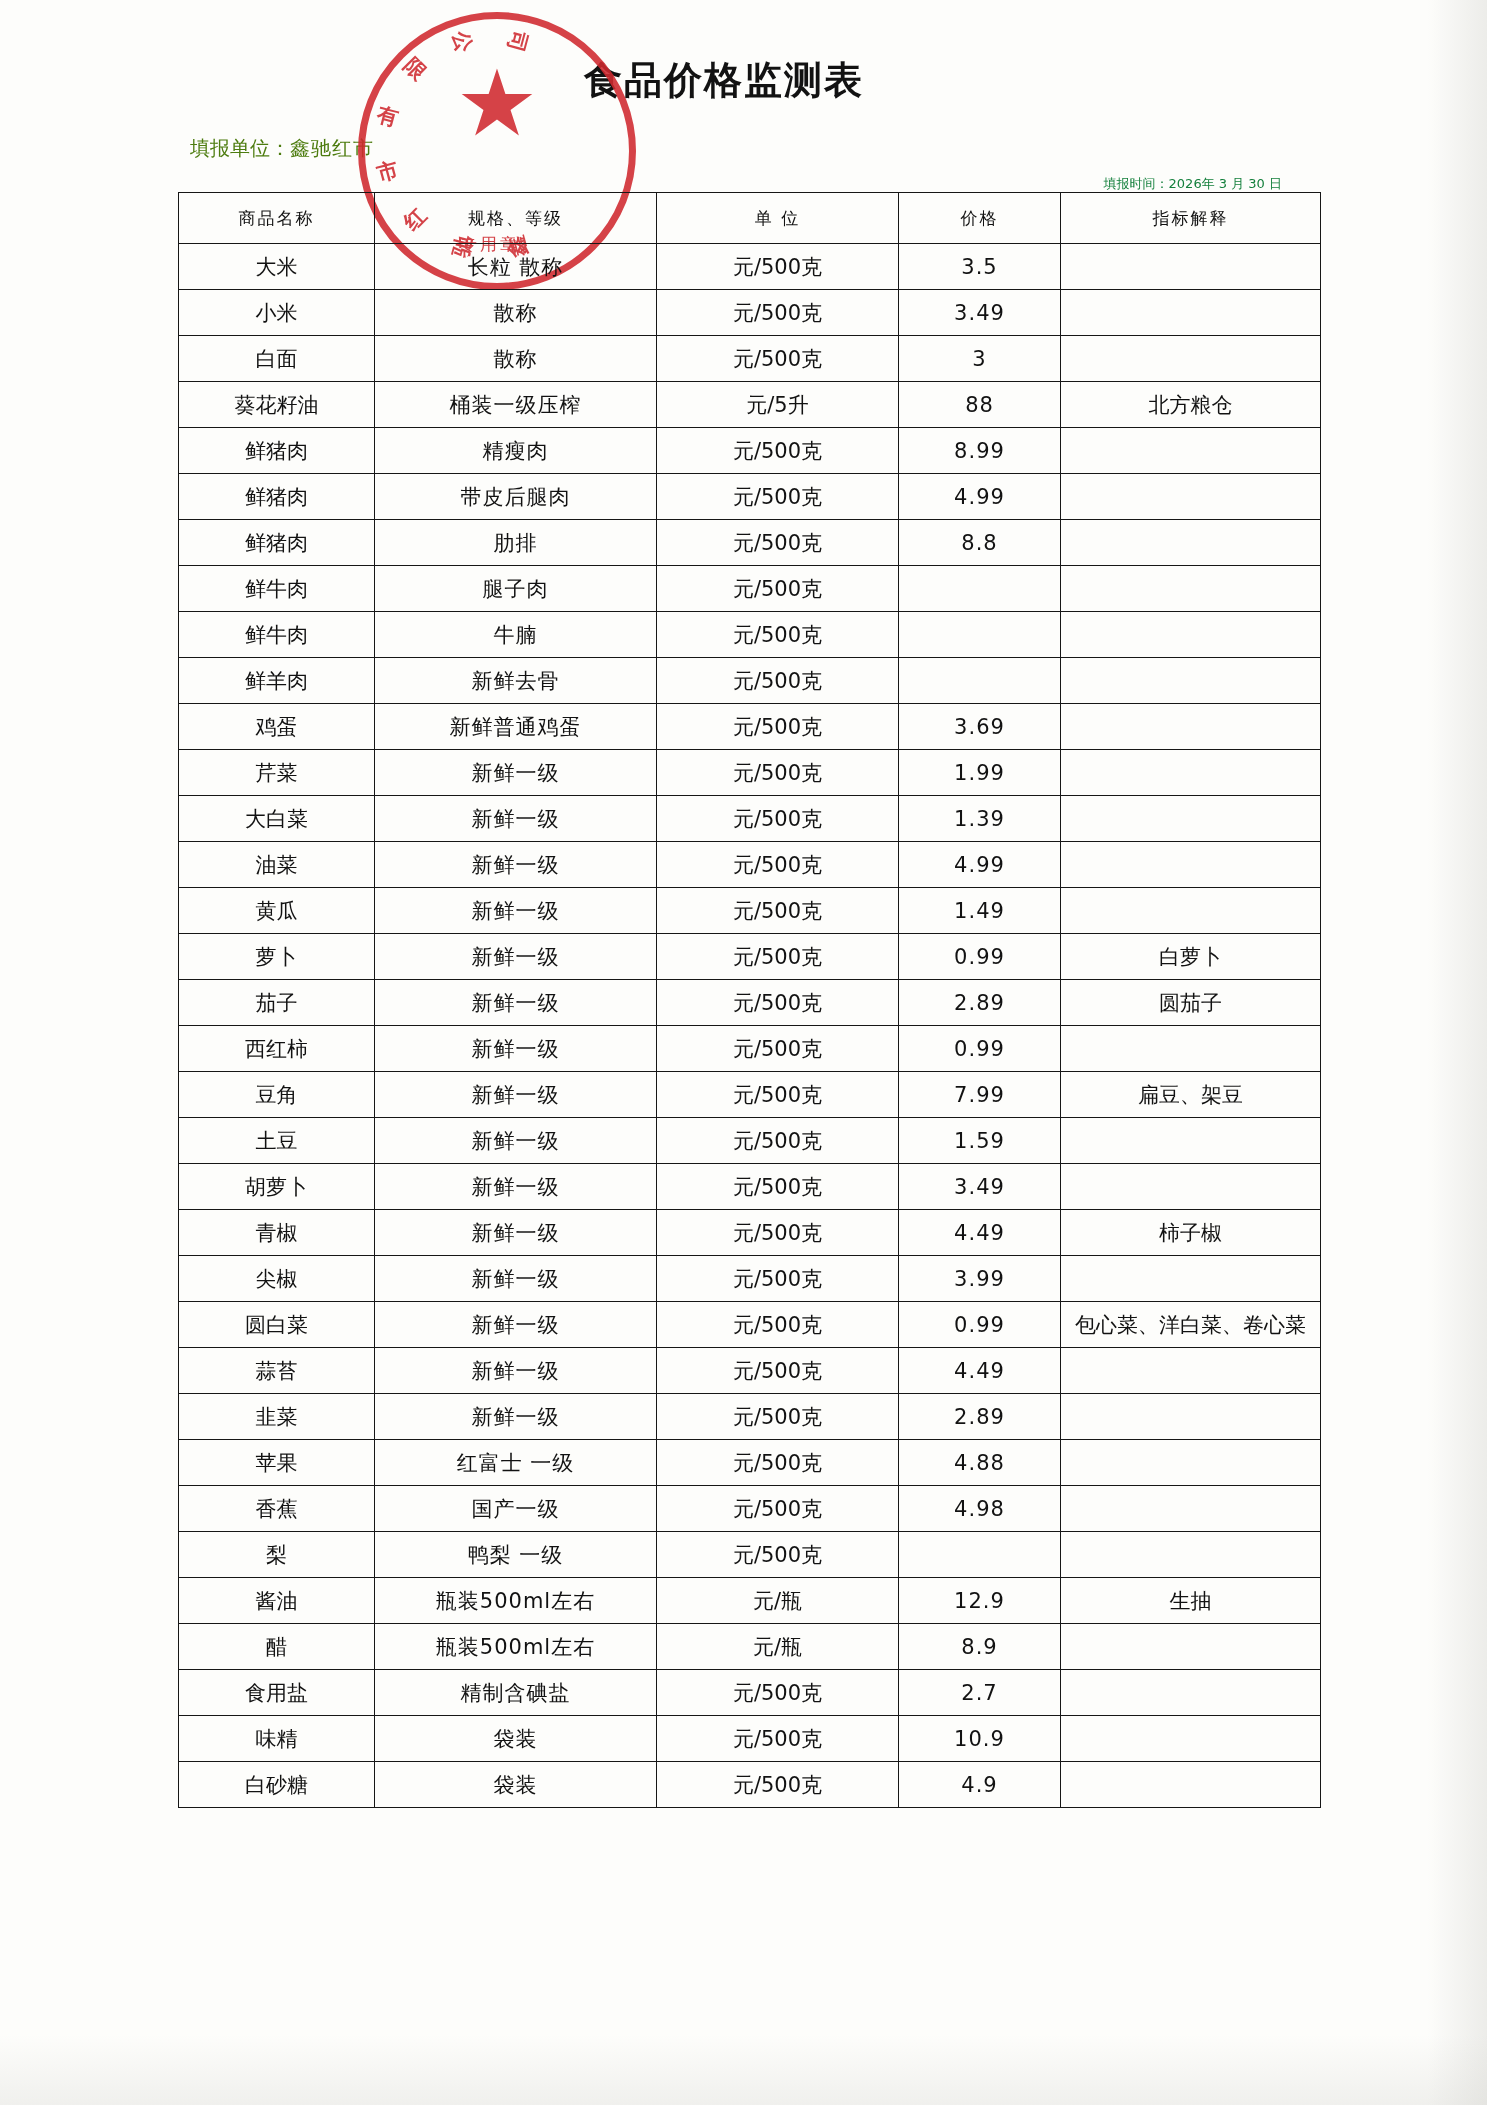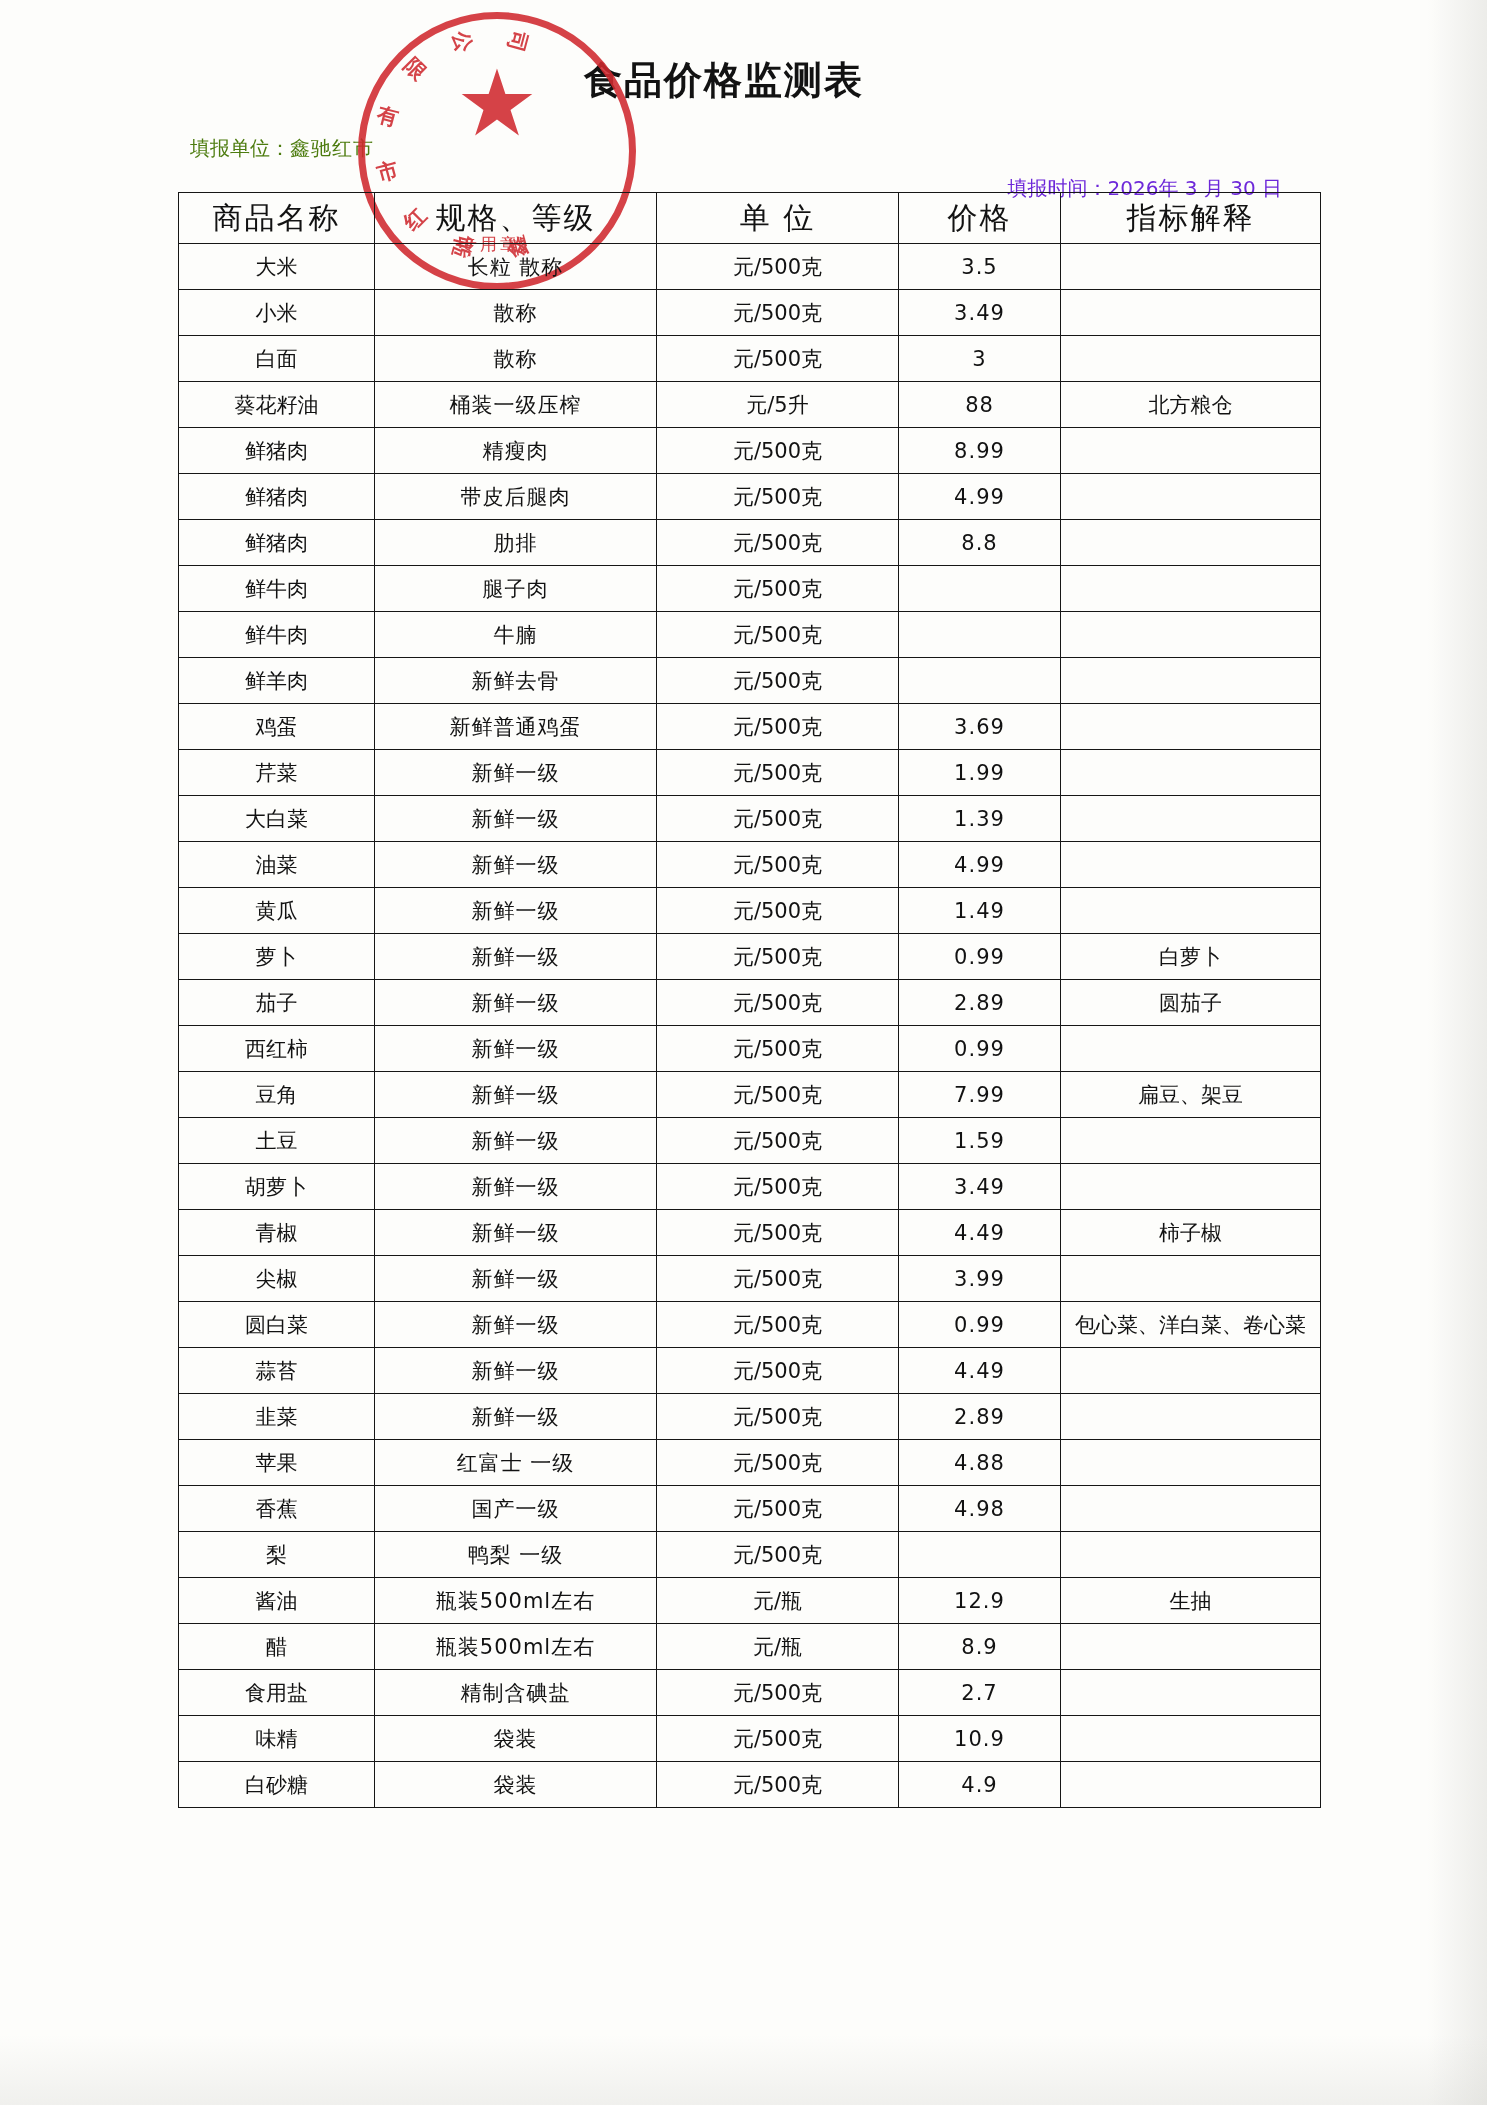--- a/index.html
+++ b/index.html
@@ -57,22 +57,22 @@
     white-space: nowrap;
   }
   .unit-line .val {
     text-decoration: none;
     letter-spacing: 1px;
   }
 
   .date-line {
     position: absolute;
     right: 205px; top: 175px;
-    font-size: 20px;
-    color: #6d28d9;
+    font-size: 13px;
+    color: #15803d;
     white-space: nowrap;
   }
 
   
   .seal {
     position: absolute;
     left: 352px; top: 6px;
     width: 290px; height: 290px;
     pointer-events: none;
     opacity: .88;
@@ -139,21 +139,21 @@
     height: 45px;
     font-size: 21px;
     text-align: center;
     vertical-align: middle;
     padding: 0 4px;
     color: #121212;
     font-weight: normal;
   }
   table.price-table thead td {
     height: 50px;
-    font-size: 30px;
+    font-size: 17px;
     letter-spacing: 2px;
   }
   .col-name   { width: 196px; }
   .col-spec   { width: 282px; }
   .col-unit   { width: 242px; }
   .col-price  { width: 162px; }
   .col-note   { width: 260px; }
 
   td.price-cell { font-family: "DejaVu Sans", sans-serif; letter-spacing: 1px; }
   td.note-cell  { font-size: 18px; }

